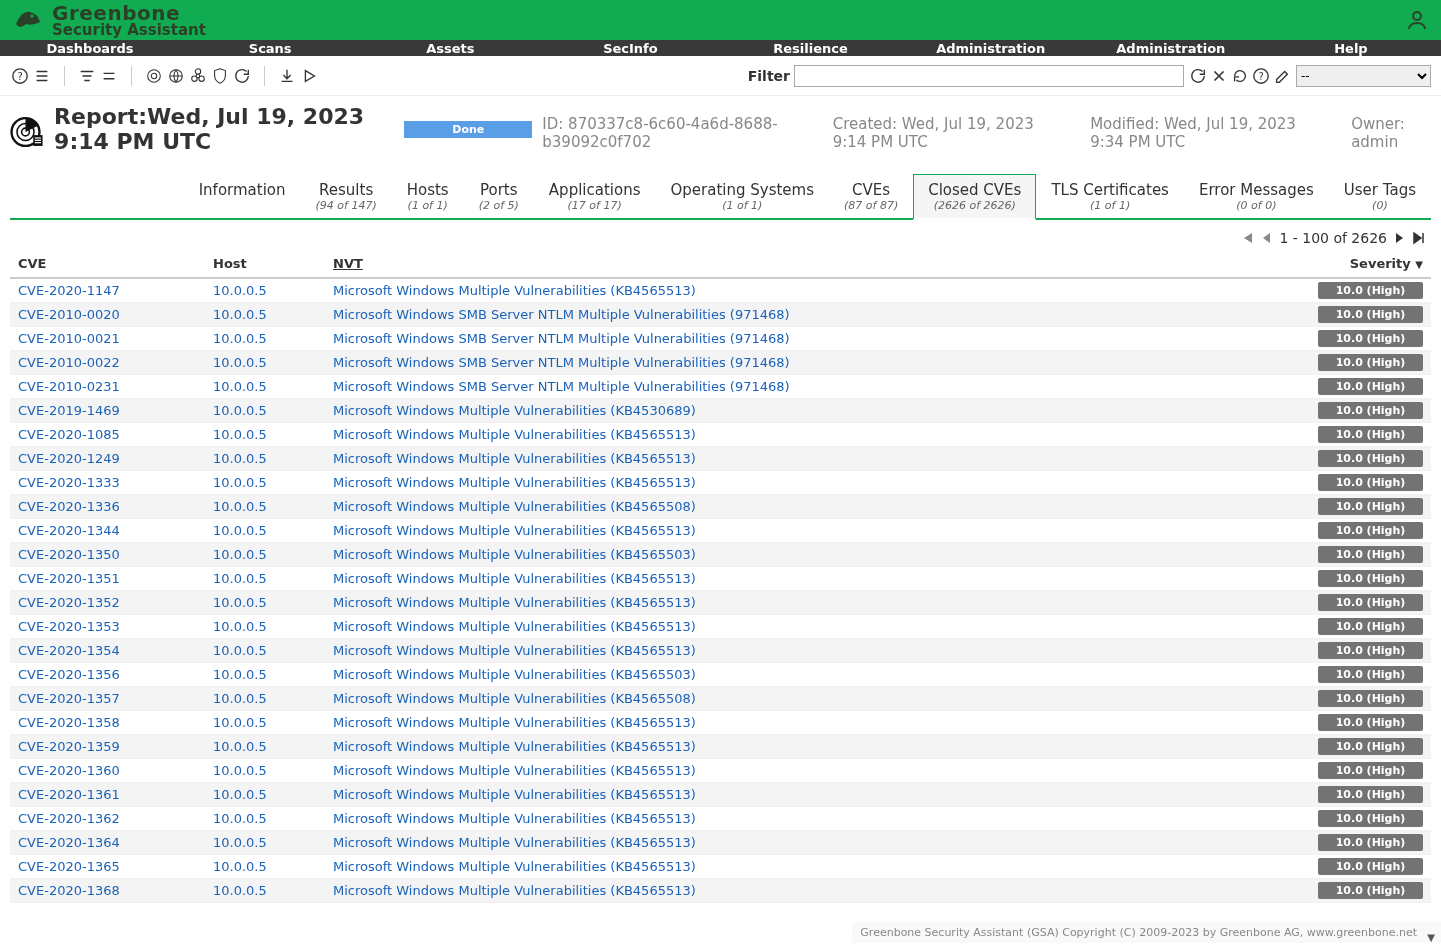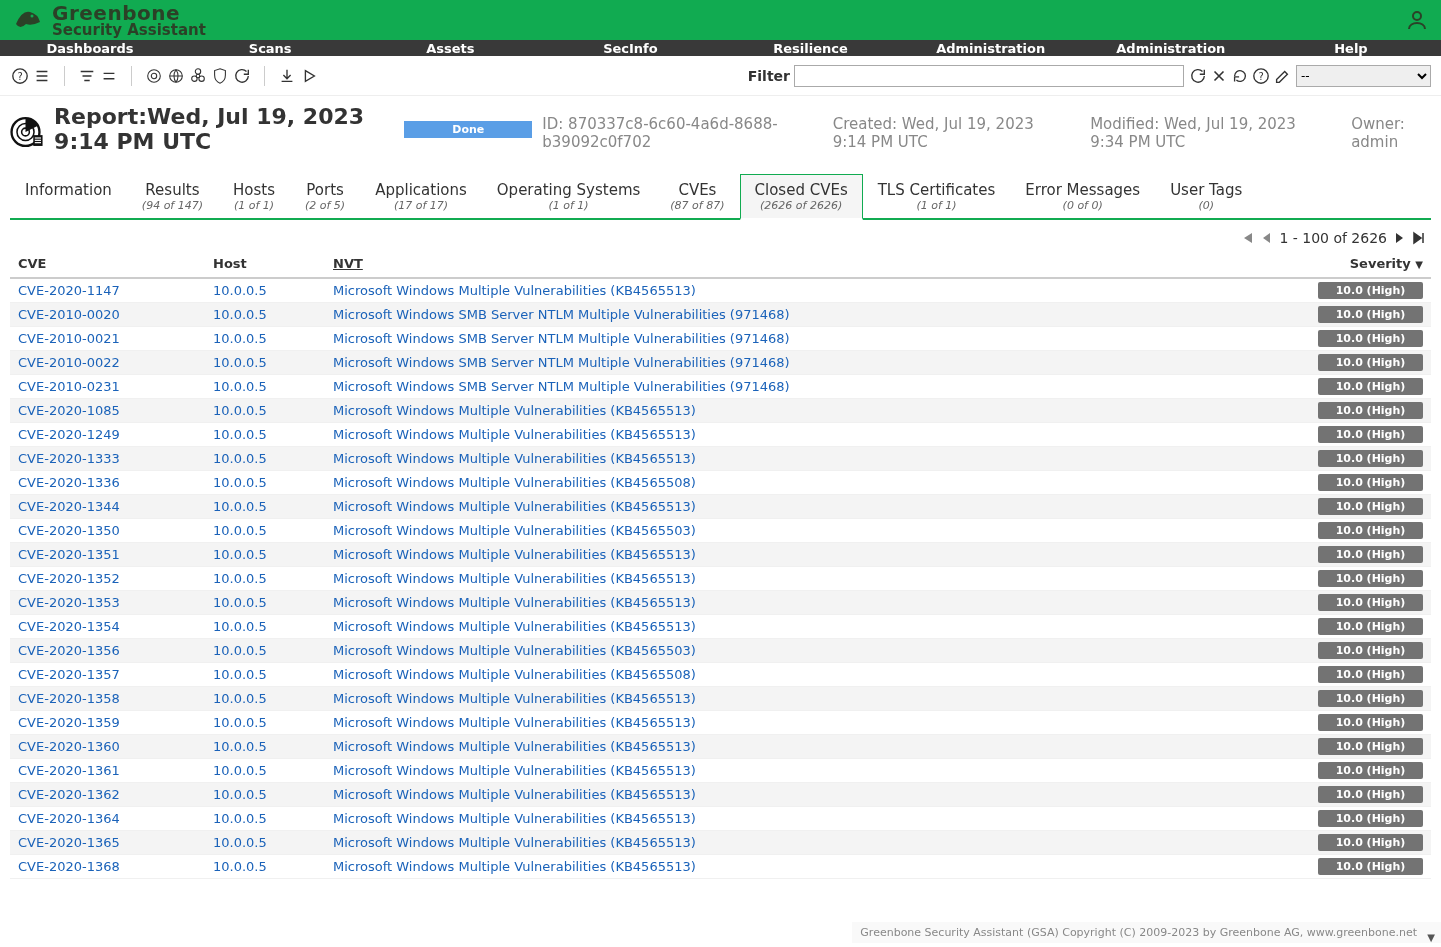--- a/index.html
+++ b/index.html
@@ -31,21 +31,21 @@
 .filter-select { width:135px; height:22px; border:1px solid #aaa; font-size:12px; }
 
 
 .report-header { display:flex; align-items:flex-end; padding:8px 10px 0 10px; gap:10px; }
 .radar-icon { width:44px; height:44px; }
 .report-title { font-size:22px; font-weight:700; display:flex; align-items:center; gap:14px; }
 .status-badge { background:#5a9ee6; color:#fff; font-size:11px; font-weight:700; padding:2px 48px; }
 .meta { margin-left:auto; display:flex; gap:30px; font-size:15px; color:#888; padding-bottom:3px; }
 
 
-.tabs { display:flex; margin:20px 10px 2px 10px; border-bottom:2px solid #11ab51; }
+.tabs { display:flex; margin:20px 10px 2px 10px; border-bottom:2px solid #11ab51;justify-content:flex-end; }
 .tab { padding:6px 14px 6px 14px; text-align:center; cursor:pointer; border:1px solid transparent; border-bottom:none; font-size:15px; line-height:1.2; }
 .tab.active { border-color:#11ab51; border-bottom:2px solid #fff; margin-bottom:-2px; background:#f5f5f5; }
 .tab .count { font-size:11px; color:#666; font-style:italic; }
 
 
 .pagination { display:flex; justify-content:flex-end; align-items:center; gap:4px; margin:10px 14px 4px 14px; font-size:14px; }
 .page-btn { width:16px; height:16px; display:inline-flex; align-items:center; justify-content:center; cursor:pointer; }
 .page-btn svg { width:14px; height:14px; fill:#888; }
 
 
@@ -334,20 +334,26 @@
         <td><a href="#">Microsoft Windows SMB Server NTLM Multiple Vulnerabilities (971468)</a></td>
         <td class="sev-cell"><span class="sev-badge">10.0 (High)</span></td>
       </tr>
       <tr>
         <td><a href="#">CVE-2010-0231</a></td>
         <td><a href="#">10.0.0.5</a></td>
         <td><a href="#">Microsoft Windows SMB Server NTLM Multiple Vulnerabilities (971468)</a></td>
         <td class="sev-cell"><span class="sev-badge">10.0 (High)</span></td>
       </tr>
       <tr>
+        <td><a href="#">CVE-2019-1469</a></td>
+        <td><a href="#">10.0.0.5</a></td>
+        <td><a href="#">Microsoft Windows Multiple Vulnerabilities (KB4530689)</a></td>
+        <td class="sev-cell"><span class="sev-badge">10.0 (High)</span></td>
+      </tr>
+      <tr>
         <td><a href="#">CVE-2020-1085</a></td>
         <td><a href="#">10.0.0.5</a></td>
         <td><a href="#">Microsoft Windows Multiple Vulnerabilities (KB4565513)</a></td>
         <td class="sev-cell"><span class="sev-badge">10.0 (High)</span></td>
       </tr>
       <tr>
         <td><a href="#">CVE-2020-1249</a></td>
         <td><a href="#">10.0.0.5</a></td>
         <td><a href="#">Microsoft Windows Multiple Vulnerabilities (KB4565513)</a></td>
         <td class="sev-cell"><span class="sev-badge">10.0 (High)</span></td>

